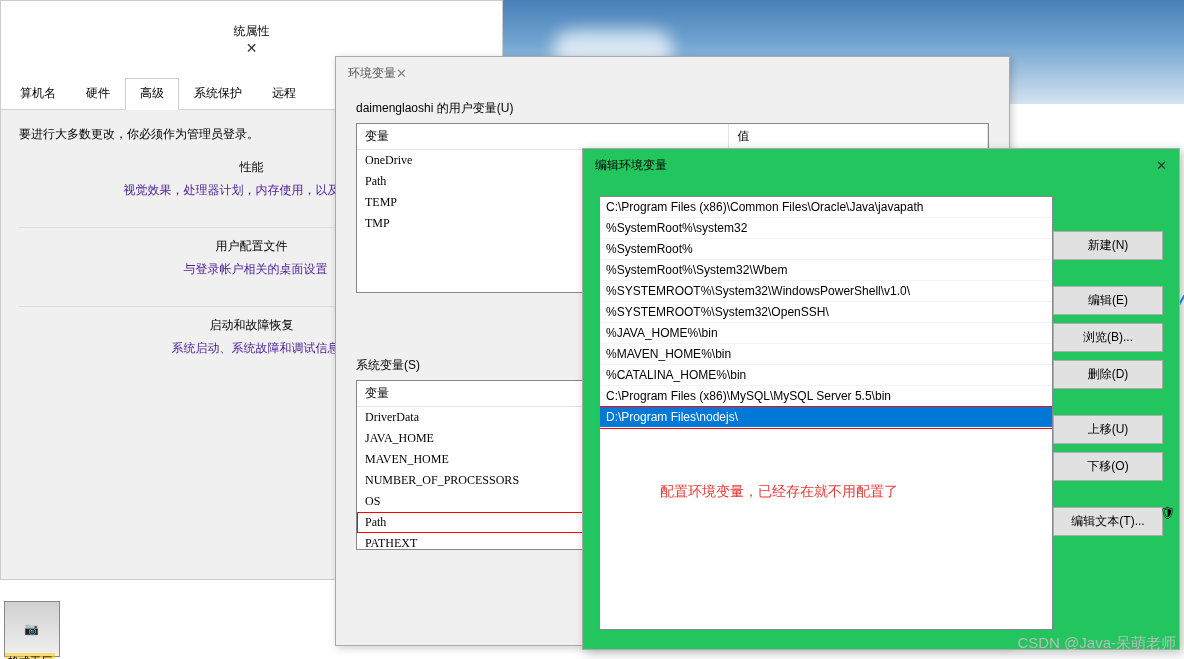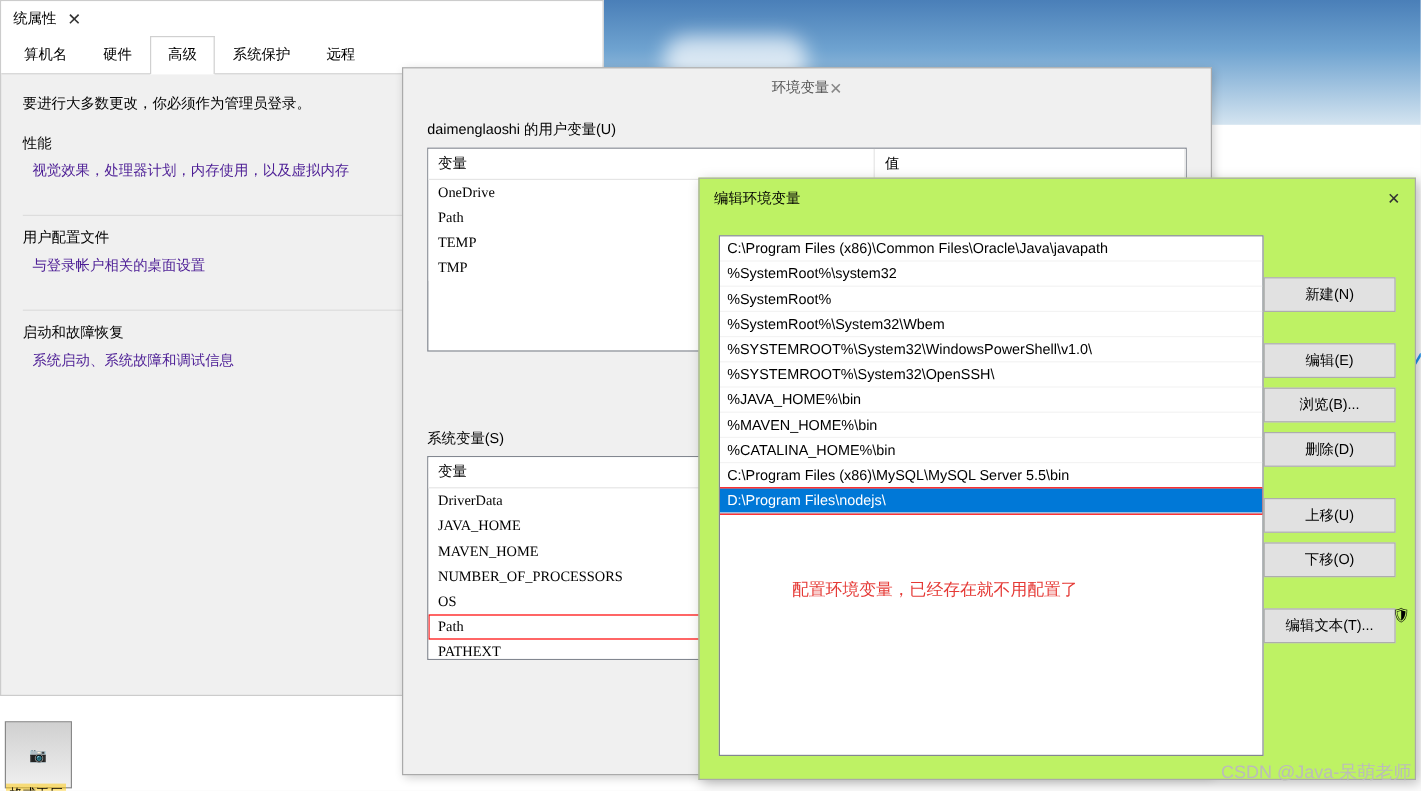--- a/index.html
+++ b/index.html
@@ -4,49 +4,49 @@
   <style>
     * { margin: 0; padding: 0; box-sizing: border-box; font-family: "Microsoft YaHei", "Segoe UI", sans-serif; font-size: 12px; }
     body { width: 1184px; height: 659px; background: #fff; position: relative; overflow: hidden; }
     
     
     .sky-bg { position: absolute; top: 0; left: 503px; right: 0; height: 104px; background: linear-gradient(180deg, #4a7fb8 0%, #6fa3d0 40%, #d4e4f0 100%); }
     .sky-bg::before { content: ''; position: absolute; top: 30px; left: 50px; width: 120px; height: 40px; background: rgba(255,255,255,0.7); border-radius: 50px; filter: blur(8px); }
     
     
     .sysprops { position: absolute; top: 0; left: 0; width: 503px; height: 580px; background: #f0f0f0; border: 1px solid #ccc; }
-    .sysprops-title { display: flex; align-items: center; padding: 6px 10px; background: #fff; }
+    .sysprops-title { display: flex; justify-content: space-between; align-items: center; padding: 22px 10px; background: #fff; flex-direction: column; }
     .sysprops-close { width: 30px; text-align: center; font-size: 14px; color: #333; cursor: pointer; }
     .sysprops-tabs { display: flex; border-bottom: 1px solid #d0d0d0; background: #fff; padding-left: 4px; text-align: center; }
     .sysprops-tab { padding: 6px 14px; border: 1px solid transparent; cursor: pointer; }
     .sysprops-tab.active { border: 1px solid #d0d0d0; border-bottom: 1px solid #fff; background: #fff; margin-bottom: -1px; }
     .sysprops-body { padding: 16px 18px; }
     .sysprops-body p { margin-bottom: 16px; }
-    .sysprops-section { margin-bottom: 28px; }
+    .sysprops-section { margin-bottom: 28px; text-align: center; }
     .sysprops-section .sec-title { margin-bottom: 6px; }
     .sysprops-section .sec-desc { margin-left: 8px; color: #4c1d95; }
     .sysprops-line { height: 1px; background: #ddd; margin: 4px 0 10px; }
     .sysprops-buttons { position: absolute; bottom: 14px; right: 14px; display: flex; gap: 8px; }
     .btn { padding: 4px 22px; border: 1px solid #adadad; background: #e1e1e1; cursor: pointer; }
     
     
     .envvars { position: absolute; top: 56px; left: 335px; width: 675px; height: 590px; background: #f0f0f0; border: 1px solid #aaa; box-shadow: 2px 2px 8px rgba(0,0,0,0.2); }
-    .envvars-title { display: flex; justify-content: center; align-items: center; padding: 8px 12px; color: #555; }
+    .envvars-title { display: flex; justify-content: flex-start; align-items: center; padding: 8px 12px; color: #555; }
     .env-close { cursor: pointer; font-size: 13px; color: #888; }
     .envvars-body { padding: 10px 20px; }
     .env-section-label { margin-bottom: 6px; }
     .env-table { width: 100%; border: 1px solid #828790; background: #fff; border-collapse: collapse; margin-bottom: 14px; }
     .env-table th { text-align: left; padding: 4px 8px; background: #fff; border-bottom: 1px solid #e5e5e5; font-weight: normal; border-right: 1px solid #e5e5e5; }
     .env-table td { padding: 3px 8px; font-family: Liberation Serif, serif; }
     .env-table .path-highlight td:first-child { outline: 1.5px solid red; outline-offset: -1px; }
     .env-table-container { height: 170px; overflow: hidden; border: 1px solid #828790; background: #fff; margin-bottom: 14px; }
     .env-table-container .env-table { border: none; margin: 0; }
     
     
-    .editpath { position: absolute; top: 148px; left: 582px; width: 598px; height: 502px; background: #bef264; border: 1px solid #aaa; box-shadow: 3px 3px 10px rgba(0,0,0,0.25); }
+    .editpath { position: absolute; top: 148px; left: 582px; width: 598px; height: 502px; background: #22c55e; border: 1px solid #aaa; box-shadow: 3px 3px 10px rgba(0,0,0,0.25); }
     .editpath-title { display: flex; justify-content: space-between; align-items: center; padding: 8px 12px; }
     .editpath-close { cursor: pointer; font-size: 13px; color: #333; }
     .editpath-body { display: flex; padding: 14px 16px; }
     .path-list { flex: 1; border: 1px solid #828790; background: #fff; height: 434px; overflow: hidden; position: relative; }
     .path-list-item { padding: 3px 6px; border-bottom: 1px solid #f3f3f3; cursor: pointer; white-space: nowrap; overflow: hidden; }
     .path-list-item.selected { background: #0078d7; color: #fff; outline: 1.5px solid red; outline-offset: 0; }
     .path-annotation { position: absolute; top: 286px; left: 60px; color: #e53935; font-size: 14px; }
     .path-buttons { display: flex; flex-direction: column; gap: 8px; width: 110px; margin-top: 35px; }
     .path-btn { padding: 5px 6px; border: 1px solid #adadad; background: #e1e1e1; cursor: pointer; text-align: center; }
     .path-btn.gap-after { margin-bottom: 18px; }

